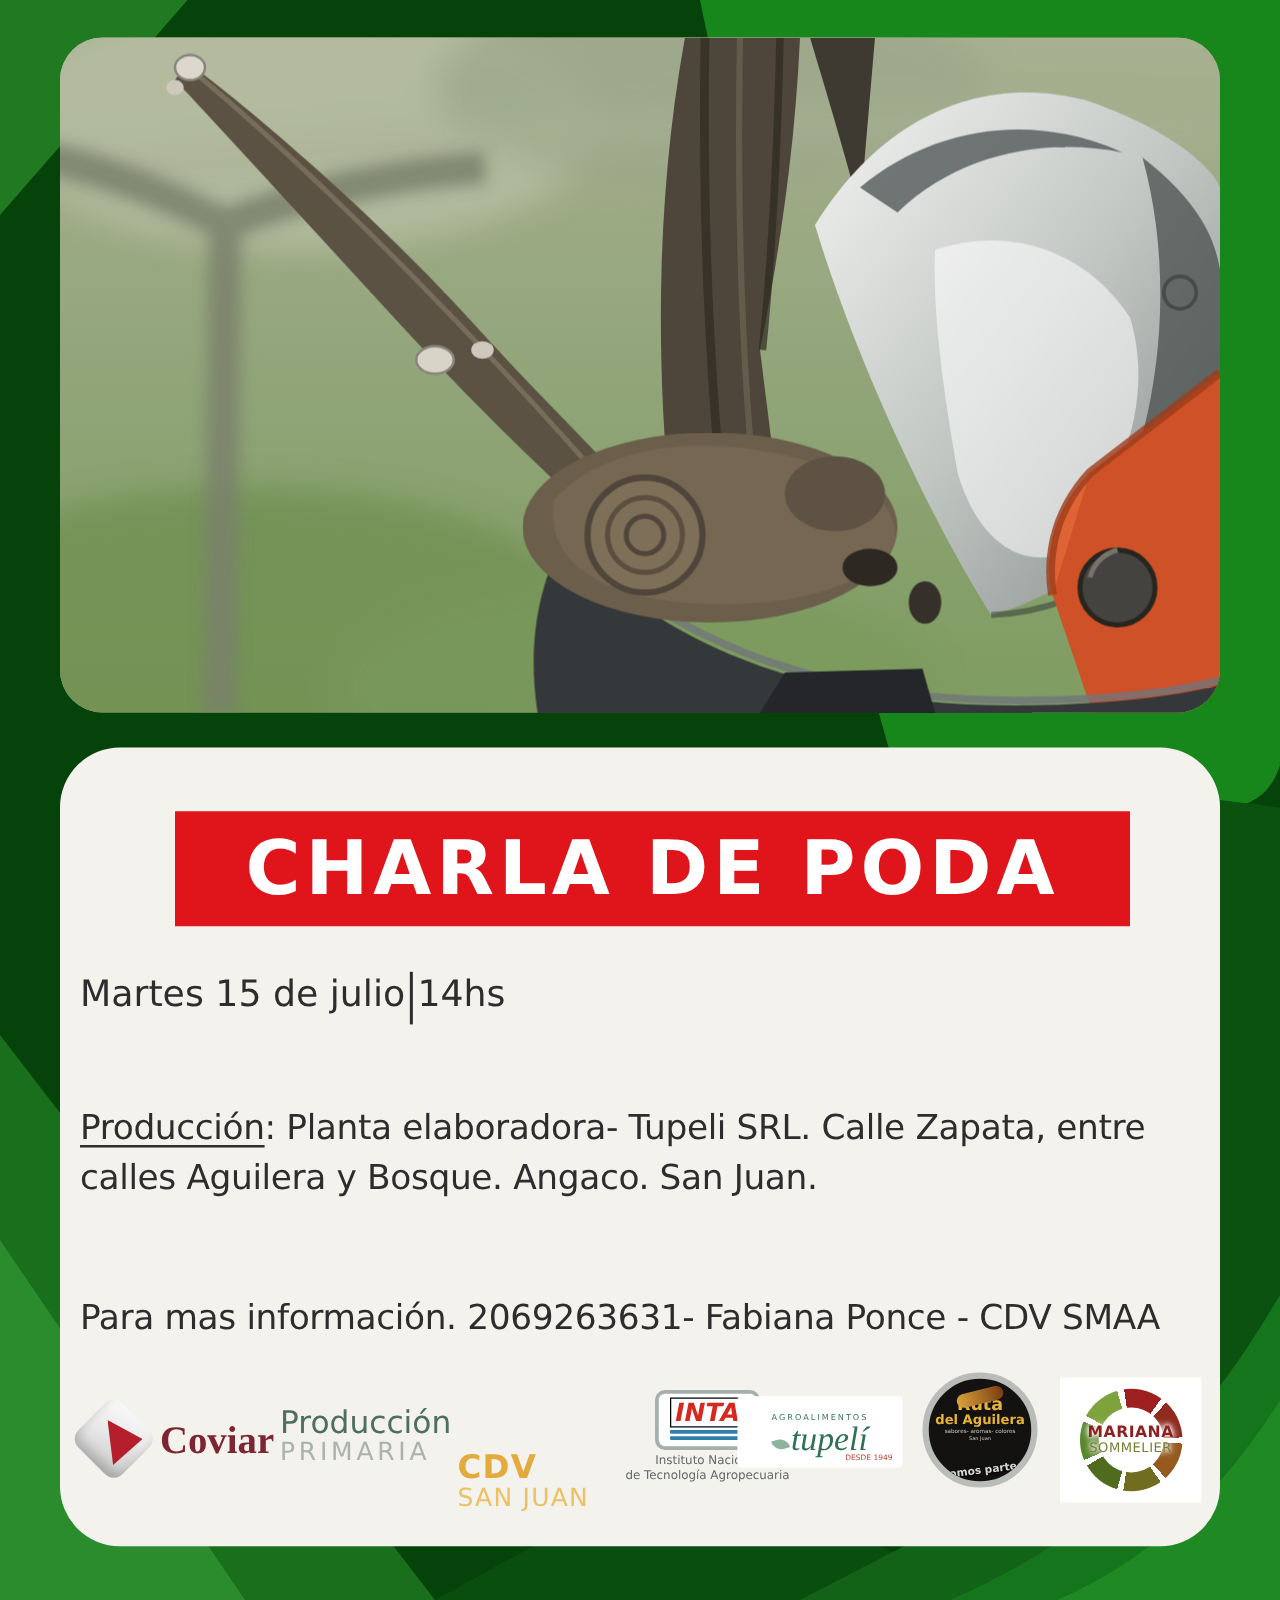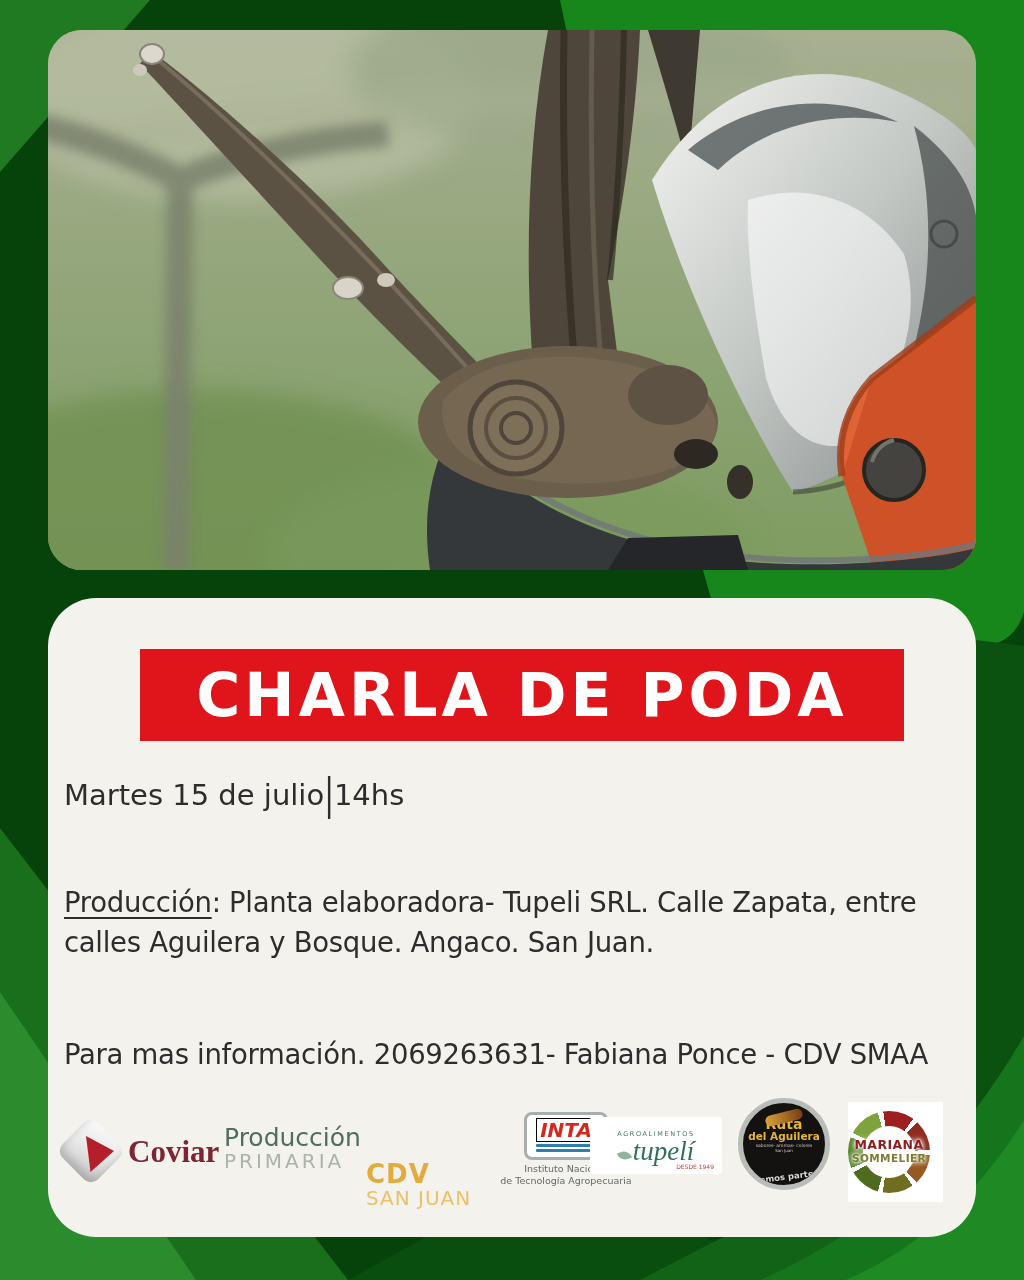--- a/index.html
+++ b/index.html
@@ -70,37 +70,37 @@
       border:5px solid #b9bcb8;box-sizing:border-box;text-align:center;overflow:hidden;position:absolute;}
   .ruta .pod{width:38px;height:11px;border-radius:8px;margin:9px auto 0;
       background:linear-gradient(90deg,#d8a33c,#7a3d10);transform:rotate(-14deg);}
   .ruta .l1{font-size:14px;font-weight:bold;color:#e8b437;line-height:1;margin-top:-6px;}
   .ruta .l2{font-size:10.5px;font-weight:bold;color:#e8b437;line-height:1.1;}
   .ruta .tag{font-size:4.5px;color:#cfc9bd;line-height:1.4;}
   .ruta .reg{font-size:4px;color:#cfc9bd;line-height:1.2;}
   .ruta .arc{position:absolute;bottom:3px;left:0;width:100%;font-size:8.5px;font-weight:bold;
       color:#d6d8d4;transform:rotate(-7deg);text-shadow:0 1px 2px #000;}
   
-  .mariana{left:800px;top:504px;width:95px;height:100px;background:#ffffff;
-      display:flex;align-items:center;justify-content:flex-start;position:absolute;}
+  .mariana{left:800px;top:504px;width:113px;height:100px;background:#ffffff;
+      display:flex;align-items:center;justify-content:center;position:absolute;}
   .mariana .ring{position:relative;width:82px;height:82px;border-radius:50%;
       background:conic-gradient(from -8deg,
         #9e1f1f 0deg 44deg,#ffffff 44deg 51deg,
         #8f2a1e 51deg 95deg,#ffffff 95deg 102deg,
         #96591f 102deg 146deg,#ffffff 146deg 153deg,
         #6f6d1f 153deg 197deg,#ffffff 197deg 204deg,
         #4f6b1d 204deg 248deg,#ffffff 248deg 255deg,
         #57862a 255deg 299deg,#ffffff 299deg 306deg,
         #7fa33c 306deg 352deg,#ffffff 352deg 360deg);}
   .mariana .hole{position:absolute;inset:15px;border-radius:50%;background:#ffffff;}
   .mariana .txt{position:absolute;left:0;right:0;top:50%;transform:translateY(-52%);
       text-align:center;line-height:1.15;
       text-shadow:0 0 3px #fff,0 0 5px #fff,0 0 7px #fff;}
   .mariana .l1{font-size:12.5px;font-weight:bold;color:#8e1f1f;letter-spacing:.4px;}
-  .mariana .l2{font-size:10.5px;color:#7c7c35;letter-spacing:.4px;font-weight:bold;}
+  .mariana .l2{font-size:10.5px;color:#7c7c35;letter-spacing:.4px;}
 </style>
 </head>
 <body>
 
 <div class="poster">
 
   <svg class="bg-svg" viewBox="0 0 1024 1280" preserveAspectRatio="none">
     <rect width="1024" height="1280" fill="#06430b"></rect>
     <path d="M0,0 L150,0 L0,172 Z" fill="#1f7a21"></path>
     <path d="M560,0 L1024,0 L1024,612 Q1012,652 962,646 L716,616 C660,420 595,170 560,0 Z" fill="#17871b"></path>

